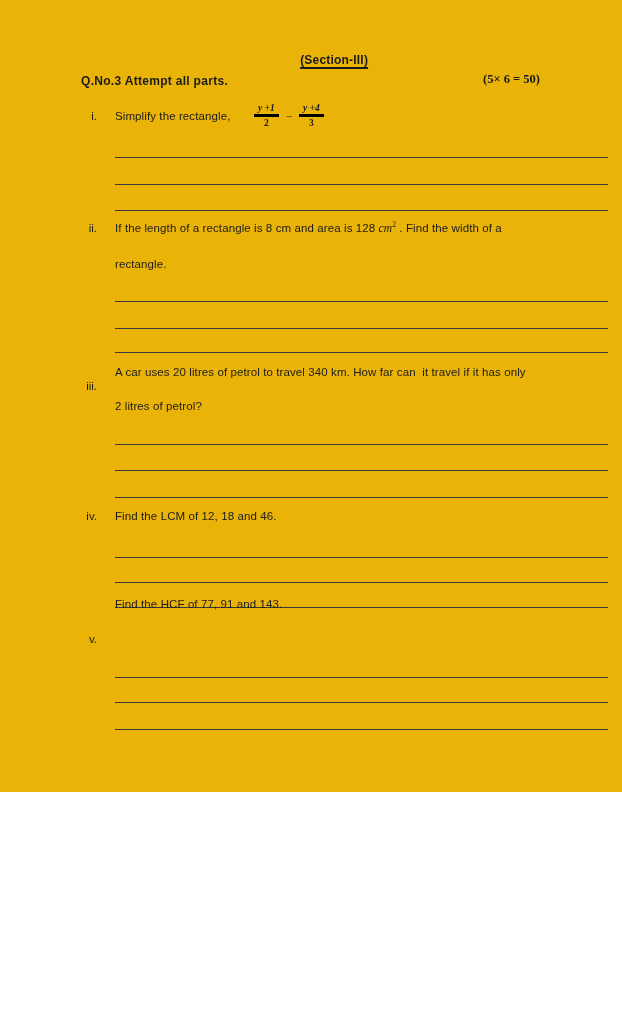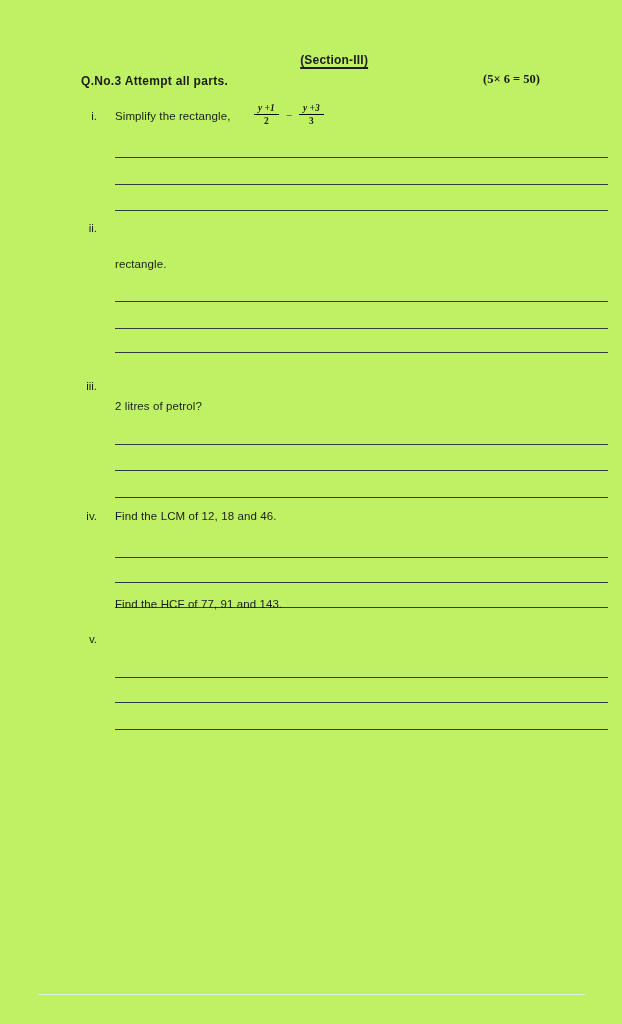--- a/index.html
+++ b/index.html
@@ -1,20 +1,20 @@
 <!DOCTYPE html>
 <html><head>
 <meta charset="utf-8">
 <style>
   html, body { margin: 0; padding: 0; background: #ffffff; }
   .page {
     position: relative;
     width: 622px;
-    height: 1024px;
-    background: #bef264;
+    height: 792px;
+    background: #eab308;
     font-family: "Liberation Sans", sans-serif;
     color: #1c1c1c;
     overflow: hidden;
   }
   .section-title {
     position: absolute;
     top: 39px;
     left: 286px;
     font-size: 12px;
     font-weight: bold;
@@ -79,21 +79,21 @@
   .frac {
     display: inline-block;
     text-align: center;
     font-family: "Liberation Serif", serif;
     font-size: 9.5px;
     font-weight: bold;
     line-height: 1.1;
   }
   .frac .num {
     display: block;
-    border-bottom: 1px solid #000000;
+    border-bottom: 3px solid #000000;
     padding: 0 4px 1px 4px;
     font-style: italic;
     white-space: pre;
     text-align: center;
   }
   .frac .den {
     display: block;
     padding-top: 1px;
   }
   .minus {
@@ -130,35 +130,37 @@
 
   <div class="numeral" style="top:110px">i.</div>
   <div class="qtext" style="top:110px">Simplify the rectangle,</div>
   <div class="fraction-expr">
     <span class="frac">
       <span class="num">y +1</span>
       <span class="den">2</span>
     </span>
     <span class="minus">−</span>
     <span class="frac">
-      <span class="num">y +3</span>
+      <span class="num">y +4</span>
       <span class="den">3</span>
     </span>
   </div>
   <div class="ans-line" style="top:157px"></div>
   <div class="ans-line" style="top:184px"></div>
   <div class="ans-line" style="top:210px"></div>
 
   <div class="numeral" style="top:222px">ii.</div>
+  <div class="qtext" style="top:222px"><span>If the length of a rectangle is 8 cm and area is 128 </span><span class="math"><span>cm</span><sup>2</sup></span><span> . Find the width of a</span></div>
   <div class="qtext" style="top:258px">rectangle.</div>
   <div class="ans-line" style="top:301px"></div>
   <div class="ans-line" style="top:328px"></div>
   <div class="ans-line" style="top:352px"></div>
 
   <div class="numeral" style="top:380px">iii.</div>
+  <div class="qtext" style="top:366px">A car uses 20 litres of petrol to travel 340 km. How far can  it travel if it has only</div>
   <div class="qtext" style="top:400px">2 litres of petrol?</div>
   <div class="ans-line" style="top:444px"></div>
   <div class="ans-line" style="top:470px"></div>
   <div class="ans-line" style="top:497px"></div>
 
   <div class="numeral" style="top:510px">iv.</div>
   <div class="qtext" style="top:510px">Find the LCM of 12, 18 and 46.</div>
   <div class="ans-line" style="top:557px"></div>
   <div class="ans-line" style="top:582px"></div>
   <div class="ans-line" style="top:607px"></div>

